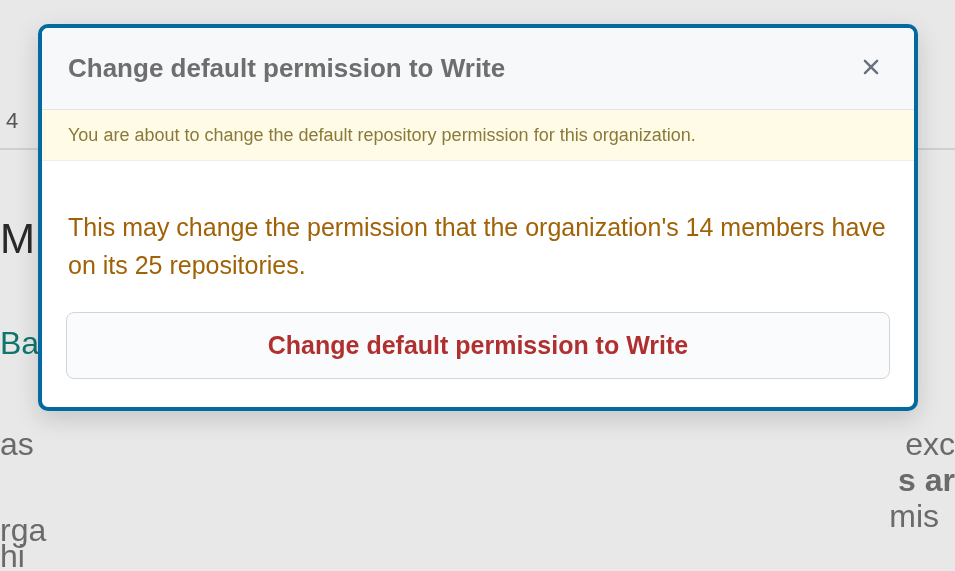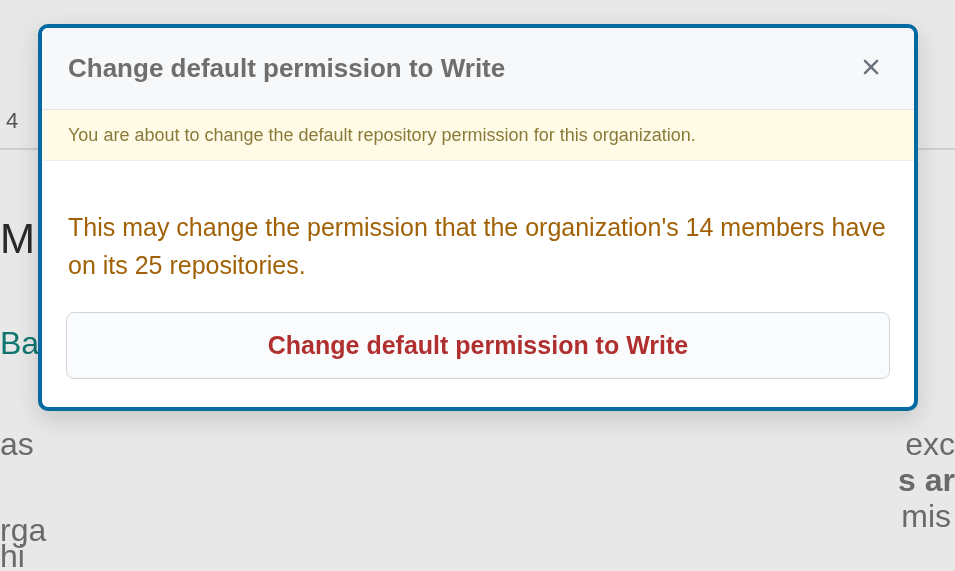--- a/index.html
+++ b/index.html
@@ -129,21 +129,21 @@
 <div class="backdrop">
   <span class="bg-badge">4</span>
   <div class="bg-line"></div>
   <span class="bg-heading" style="left:0; top:215px;">M</span>
   <span class="bg-text" style="left:0; top:325px; font-size:32px; font-weight:500; color:#0f766e;">Ba</span>
   <span class="bg-para" style="left:0; top:420px;">as</span>
   <span class="bg-para" style="left:0; top:472px;margin-top:34px;">rga</span>
   <span class="bg-para" style="left:0; top:492px;margin-top:40px;">hi</span>
   <span class="bg-para" style="right:0; top:420px;text-align:center;">exc</span>
   <span class="bg-para" style="right:0; top:456px;font-weight:bold;">s ar</span>
-  <span class="bg-para" style="right:4px; top:492px;">mis</span>
+  <span class="bg-para" style="right:16px; top:492px;">mis</span>
 </div>
 
 <div class="modal">
   <div class="modal-header">
     <div class="modal-title">Change default permission to Write</div>
     <button class="close-btn">
       <span>
         <svg viewBox="0 0 16 16" fill="currentColor">
             <path d="M3.72 3.72a.75.75 0 011.06 0L8 6.94l3.22-3.22a.75.75 0 111.06 1.06L9.06 8l3.22 3.22a.75.75 0 11-1.06 1.06L8 9.06l-3.22 3.22a.75.75 0 01-1.06-1.06L6.94 8 3.72 4.78a.75.75 0 010-1.06z"></path>
           </svg>

